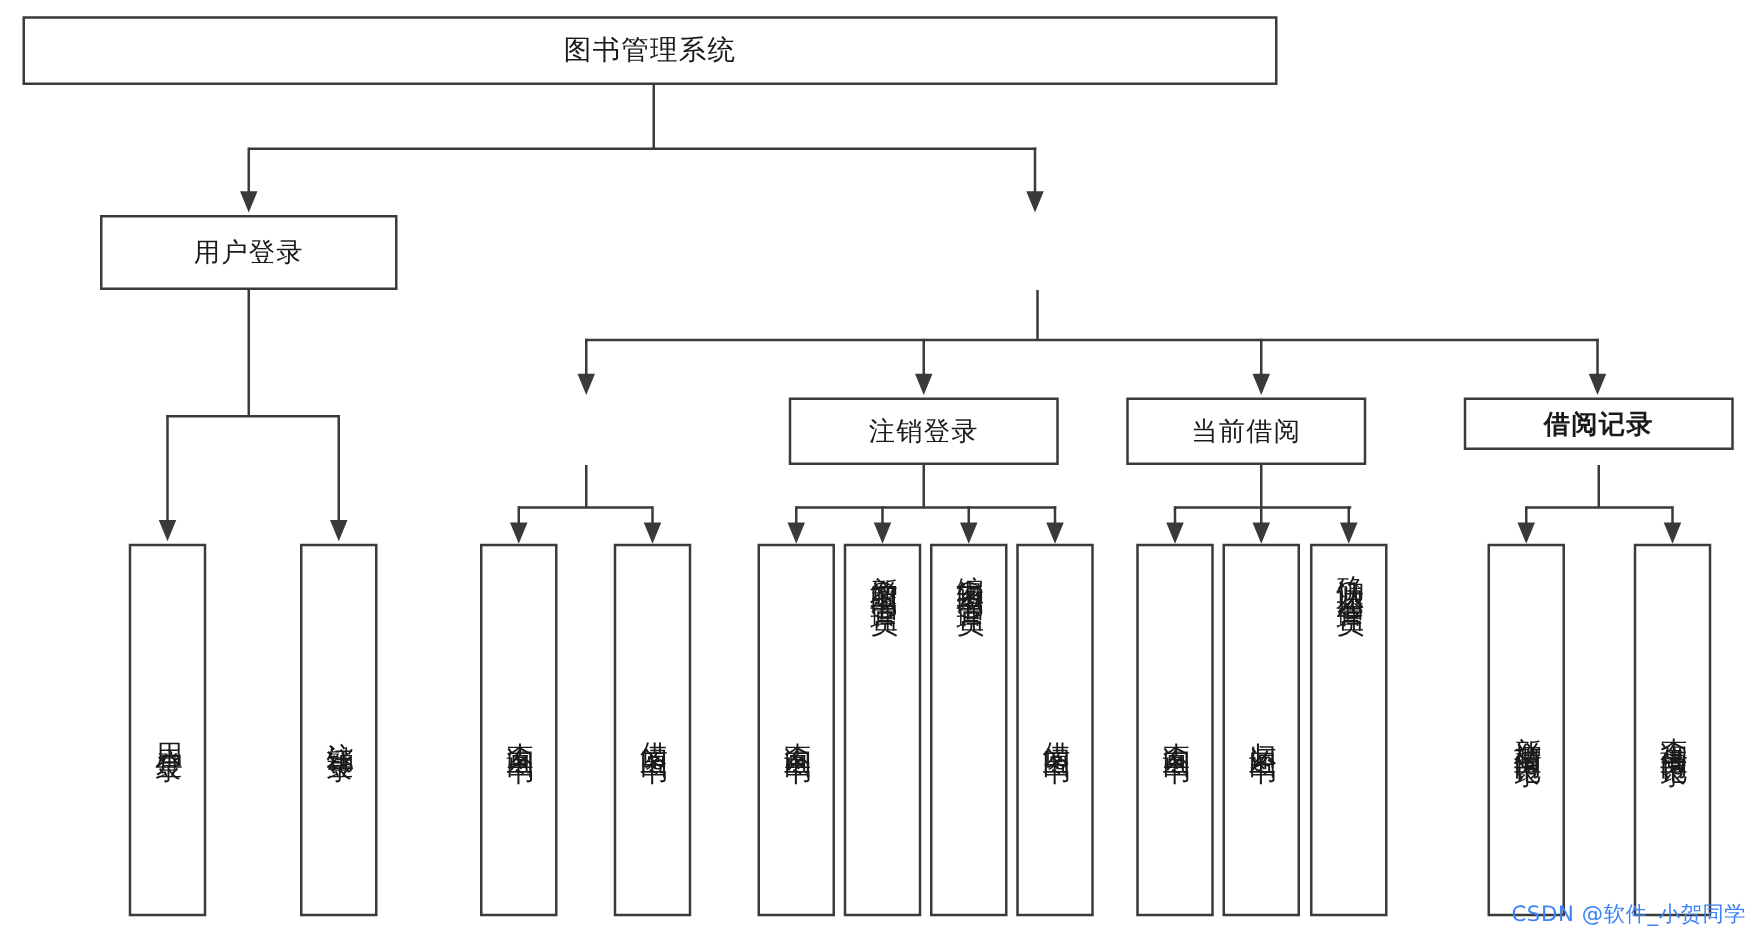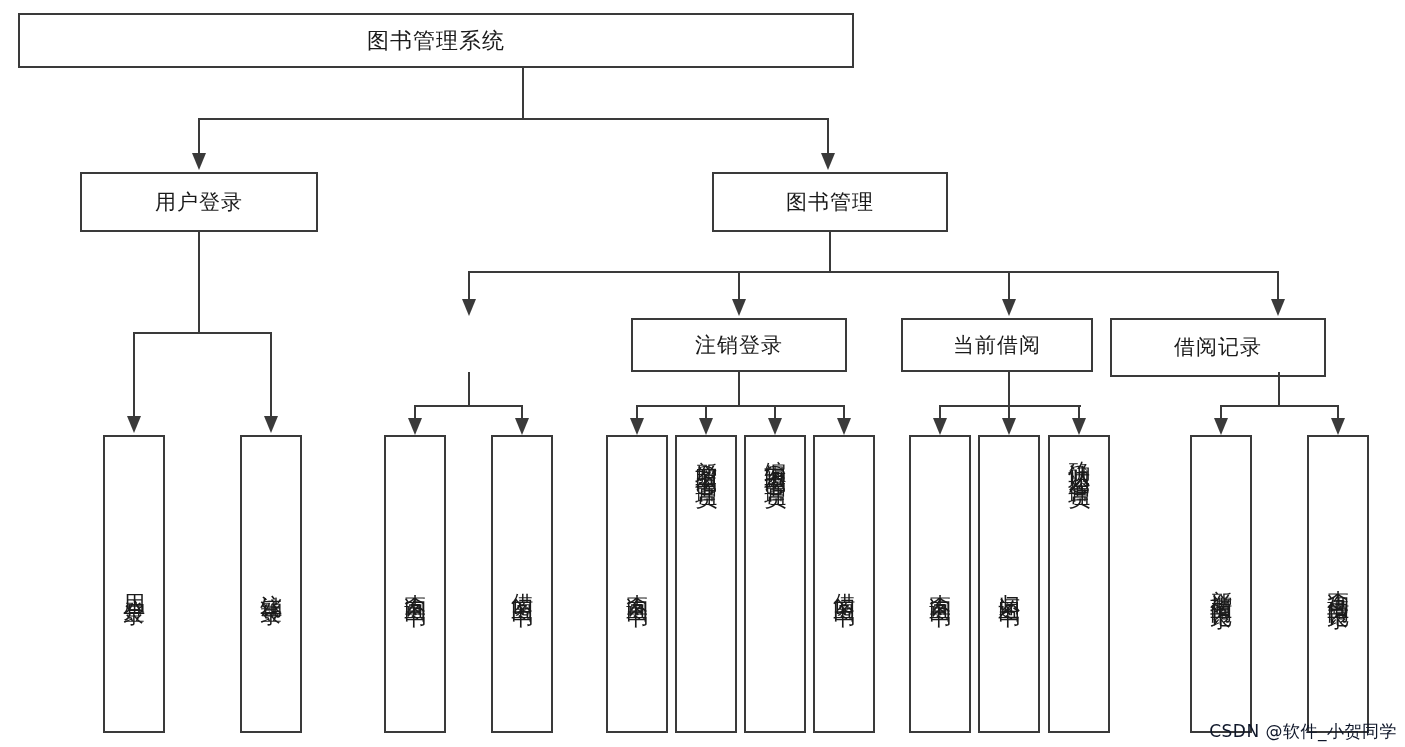--- a/index.html
+++ b/index.html
@@ -67,52 +67,49 @@
     border-left:7px solid transparent;
     border-right:7px solid transparent;
     border-top:17px solid #3a3a3a;
   }
 
   
   .wm{
     position:absolute;
     right:8px;bottom:4px;
     font-size:17px;
-    color:#0f172a;
+    color:#3b82f6;
     letter-spacing:0.5px;
     white-space:nowrap;
     pointer-events:none;
   }
 </style>
 </head>
 <body>
 
 <div id="stage">
 
-  <div class="node root" style="left:18px;top:13px;width:836px;height:55px;">
+  <div class="node root" style="left:18px;top:13px;width:1004px;height:55px;">
     <span class="lbl">图书管理系统</span>
   </div>
 
   <div class="ln vln" style="left:522px;top:68px;width:2px;height:51px;"></div>
 
   <div class="ln hln" style="left:199px;top:118px;width:630px;height:2px;"></div>
 
   <div class="ln vln" style="left:198px;top:118px;width:2px;height:37px;"></div>
   <div class="arrow" style="left:192px;top:153px;"></div>
 
   <div class="ln vln" style="left:827px;top:118px;width:2px;height:37px;"></div>
   <div class="arrow" style="left:821px;top:153px;"></div>
 
   <div class="node" style="left:80px;top:172px;width:238px;height:60px;">
     <span class="lbl">用户登录</span>
   </div>
 
-  <div class="node" style="left:712px;top:172px;width:236px;height:60px;">
-    <span class="lbl">图书管理</span>
-  </div>
 
   <div class="ln vln" style="left:198px;top:232px;width:2px;height:101px;"></div>
   <div class="ln hln" style="left:133px;top:332px;width:139px;height:2px;"></div>
   <div class="ln vln" style="left:133px;top:332px;width:2px;height:86px;"></div>
   <div class="arrow" style="left:127px;top:416px;"></div>
   <div class="ln vln" style="left:270px;top:332px;width:2px;height:86px;"></div>
   <div class="arrow" style="left:264px;top:416px;"></div>
 
   <div class="ln vln" style="left:829px;top:232px;width:2px;height:40px;"></div>
   <div class="ln hln" style="left:468px;top:271px;width:811px;height:2px;"></div>
@@ -128,21 +125,21 @@
 
   <div class="ln vln" style="left:1277px;top:271px;width:2px;height:30px;"></div>
   <div class="arrow" style="left:1271px;top:299px;"></div>
 
   <div class="node" style="left:631px;top:318px;width:216px;height:54px;">
     <span class="lbl">注销登录</span>
   </div>
   <div class="node" style="left:901px;top:318px;width:192px;height:54px;">
     <span class="lbl">当前借阅</span>
   </div>
-  <div class="node" style="left:1110px;top:318px;width:216px;height:59px;">
+  <div class="node" style="left:1171px;top:318px;width:216px;height:42px;font-weight:bold;">
     <span class="lbl">借阅记录</span>
   </div>
 
   <div class="ln vln" style="left:468px;top:372px;width:2px;height:34px;"></div>
   <div class="ln hln" style="left:415px;top:405px;width:107px;height:2px;"></div>
   <div class="ln vln" style="left:414px;top:405px;width:2px;height:20px;"></div>
   <div class="arrow" style="left:408px;top:418px;"></div>
   <div class="ln vln" style="left:521px;top:405px;width:2px;height:20px;"></div>
   <div class="arrow" style="left:515px;top:418px;"></div>
 

